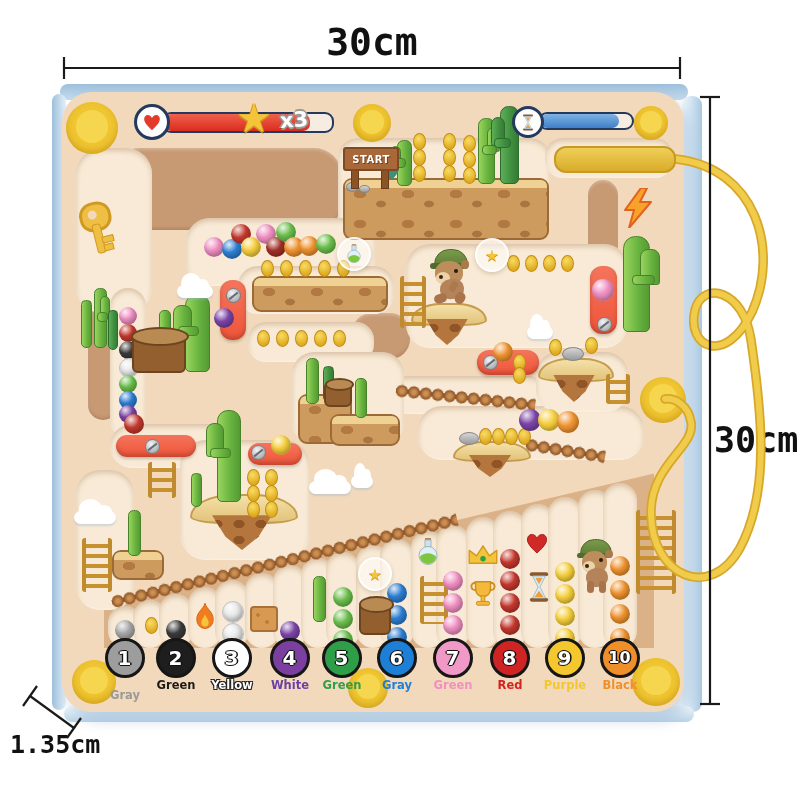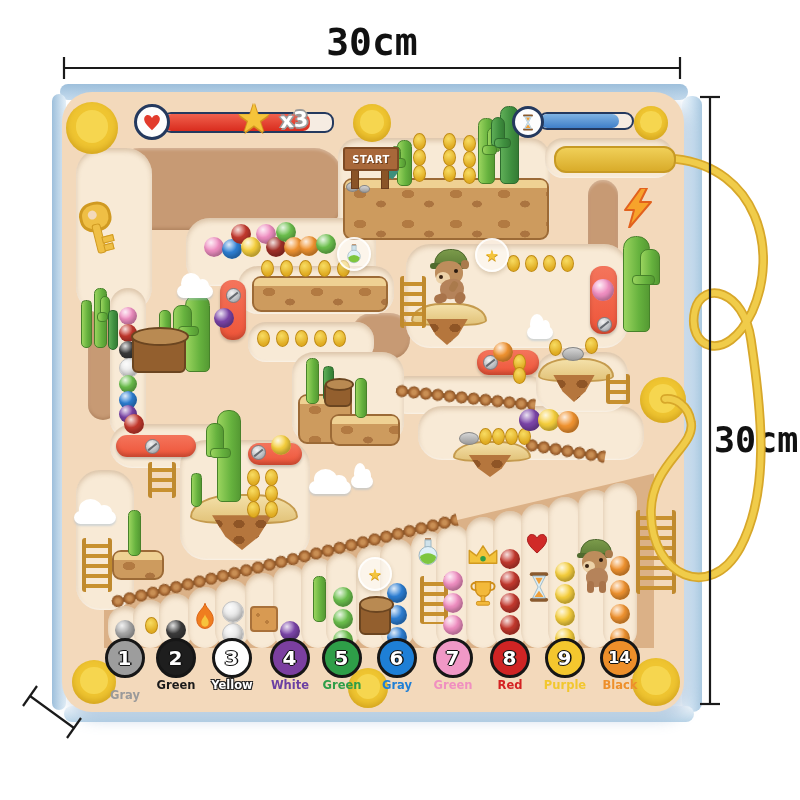--- a/index.html
+++ b/index.html
@@ -428,21 +428,21 @@
     <div class="abs numcircle" style="left: 321.5px; top: 637.5px; width: 34px; height: 34px; background: rgb(46, 158, 72);">5</div>
     <div class="abs numlabel" style="left: 314px; top: 678px; width: 56px; height: 14px; color: rgb(46, 158, 72);">Green</div>
     <div class="abs numcircle" style="left: 376.5px; top: 637.5px; width: 34px; height: 34px; background: rgb(30, 127, 214);">6</div>
     <div class="abs numlabel" style="left: 369px; top: 678px; width: 56px; height: 14px; color: rgb(30, 127, 214);">Gray</div>
     <div class="abs numcircle" style="left: 432.5px; top: 637.5px; width: 34px; height: 34px; background: rgb(240, 152, 198);">7</div>
     <div class="abs numlabel" style="left: 425px; top: 678px; width: 56px; height: 14px; color: rgb(240, 143, 192);">Green</div>
     <div class="abs numcircle" style="left: 489.5px; top: 637.5px; width: 34px; height: 34px; background: rgb(207, 36, 36);">8</div>
     <div class="abs numlabel" style="left: 482px; top: 678px; width: 56px; height: 14px; color: rgb(212, 34, 34);">Red</div>
     <div class="abs numcircle" style="left: 544.5px; top: 637.5px; width: 34px; height: 34px; background: rgb(244, 199, 46);">9</div>
     <div class="abs numlabel" style="left: 537px; top: 678px; width: 56px; height: 14px; color: rgb(242, 199, 46);">Purple</div>
-    <div class="abs numcircle" style="left: 599.5px; top: 637.5px; width: 34px; height: 34px; background: rgb(238, 143, 42); font-size: 16px;">14</div>
+    <div class="abs numcircle" style="left: 599.5px; top: 637.5px; width: 34px; height: 34px; background: rgb(238, 143, 42); font-size: 16px;">10</div>
     <div class="abs numlabel" style="left: 592px; top: 678px; width: 56px; height: 14px; color: rgb(238, 143, 42);">Black</div>
     <div class="abs hudcircle" style="left:134px;top:104px;width:30px;height:30px;">
     <svg width="20" height="18" viewBox="0 0 24 22">
         <path d="M12,21 C4,14 1,9 3,5 C5,1 10,2 12,6 C14,2 19,1 21,5 C23,9 20,14 12,21Z" fill="#e23b2c"></path>
       </svg>
   </div>
     <div class="abs hudbar" style="left:162px;top:112px;width:168px;height:17px;">
     <div class="fill" style="width:87%;background:linear-gradient(180deg,#f0614d,#d92c1e);"></div>
   </div>
     <div class="abs star-glyph" style="left:236px;top:98px;font-size:40px;">★</div>
@@ -455,20 +455,21 @@
         <path d="M8,6 H16 L12,13Z" fill="#ef9f3a"></path>
         <path d="M7,27 H17 L12,20Z" fill="#ef9f3a"></path>
       </svg>
   </div>
     <div class="abs hudbar" style="left:538px;top:112px;width:92px;height:14px;">
     <div class="fill" style="width:86%;background:linear-gradient(180deg,#7fb3e2,#3f7fc9);"></div>
   </div>
     <div class="abs pen" style="left:554px;top:146px;width:118px;height:23px;"></div>
     <div class="abs dimlabel" style="left:292px;top:20px;width:160px;text-align:center;font-size:38px;">30cm</div>
     <div class="abs dimlabel" style="left:714px;top:420px;font-size:35px;">30cm</div>
+    <div class="abs dimlabel" style="left:10px;top:730px;font-size:25px;">1.35cm</div>
     <svg class="overlay" width="800" height="800">
     <path d="M676,159 C756,168 780,250 752,312 C726,366 686,348 695,310 C703,280 744,290 751,340
              C762,414 770,492 740,548 C710,602 652,576 651,514 C650,464 696,447 691,422 C688,404 674,398 665,399" fill="none" stroke="#d7a72a" stroke-width="9.5" stroke-linecap="round"></path>
     <path d="M676,159 C756,168 780,250 752,312 C726,366 686,348 695,310 C703,280 744,290 751,340
              C762,414 770,492 740,548 C710,602 652,576 651,514 C650,464 696,447 691,422 C688,404 674,398 665,399" fill="none" stroke="#f0cc4a" stroke-width="6" stroke-linecap="round"></path>
   </svg>
     <svg class="overlay" width="800" height="800">
     <g stroke="#1a1a1a" stroke-width="2.2" fill="none">
       <path d="M64,68 H680"></path>
         <path d="M64,57 V79"></path>

